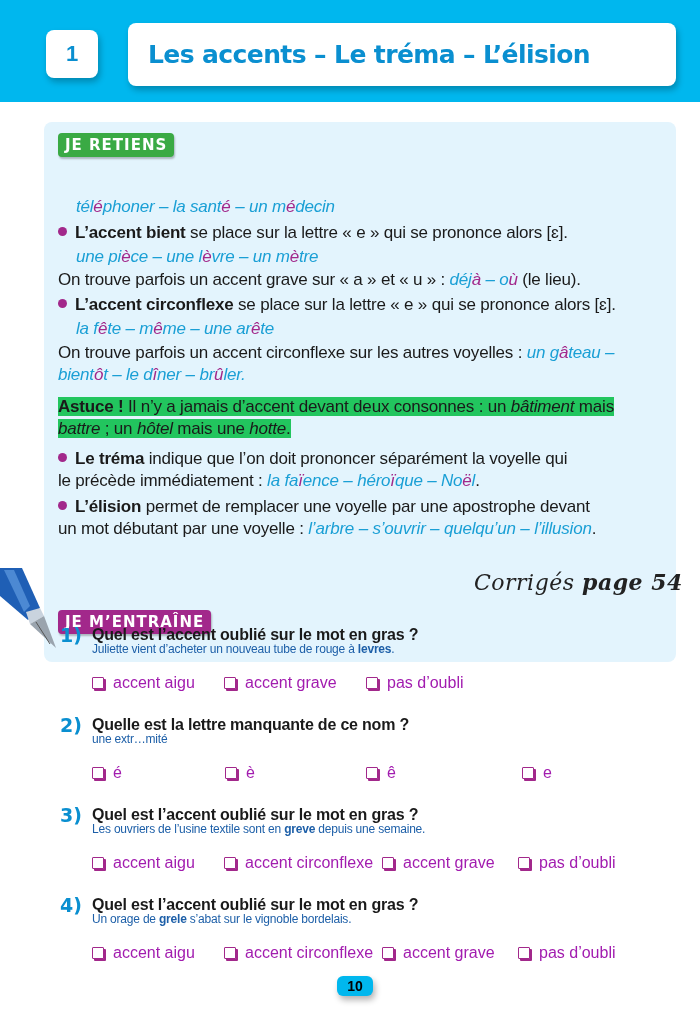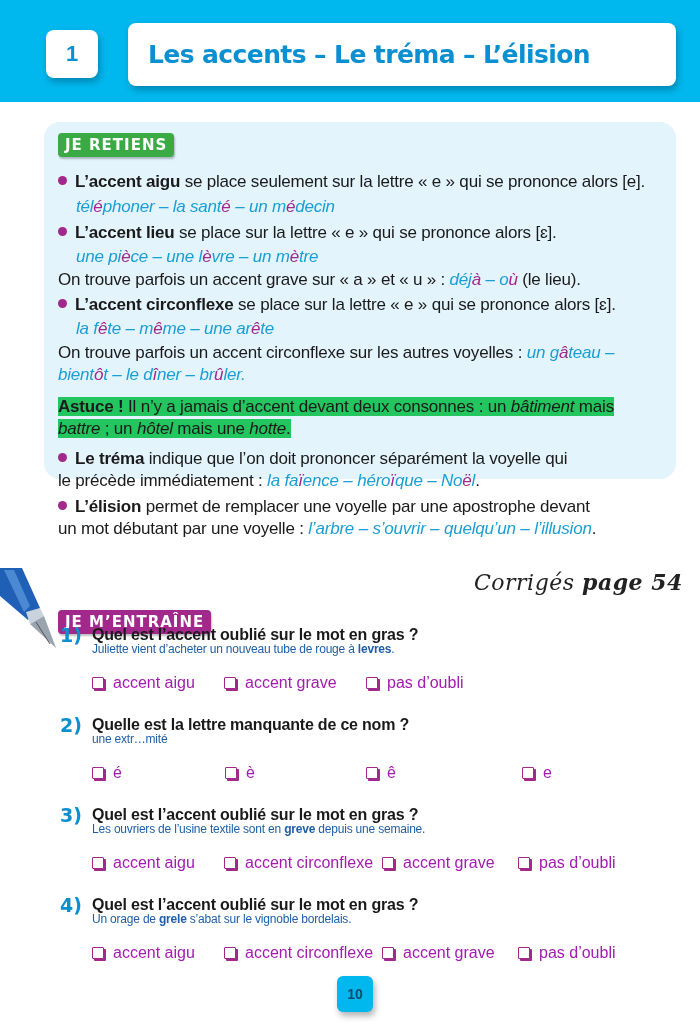--- a/index.html
+++ b/index.html
@@ -19,22 +19,22 @@
   .title-box {
     position: absolute; left: 128px; top: 23px; width: 548px; height: 63px; background: #fff;
     border-radius: 8px; box-shadow: 2px 4px 6px rgba(0,0,0,0.25);
     display: flex; align-items: center;
   }
   .title-box h1 {
     margin: 0 0 0 20px; font-size: 25px; color: #0a8fd0; font-weight: bold;
     font-family: "DejaVu Sans", sans-serif; letter-spacing: -0.6px;
   }
   .retiens-box {
-    position: absolute; left: 44px; top: 122px; width: 632px; height: 357px;
-    background: #e3f4fd; border-radius: 16px; text-decoration: underline;
+    position: absolute; left: 44px; top: 122px; width: 632px; height: 540px;
+    background: #e3f4fd; border-radius: 8px; text-decoration: underline;
   }
   .tag {
     position: absolute; color: #fff; font-weight: bold; font-size: 15px; letter-spacing: 1px;
     padding: 3px 7px 3px 7px; border-radius: 4px; box-shadow: 1px 2px 2px rgba(0,0,0,0.25);
     font-family: "DejaVu Sans", sans-serif;
   }
   .tag-green { left: 14px; top: 11px; background: #3aaa44; }
   .tag-purple { left: 58px; top: 570px; background: #a2288b; margin-top: 40px; }
   .r-line {
     position: absolute; left: 14px; font-size: 17px; line-height: 22px; white-space: nowrap;
@@ -76,48 +76,45 @@
   .q-options { position: absolute; left: 32px; top: 50px; height: 22px; width: 560px; }
   .opt {
     position: absolute; top: 0; font-size: 16px; white-space: nowrap; display: flex; align-items: center;
     color: #a21caf; cursor: pointer;
   }
   .box {
     display: inline-block; width: 10px; height: 10px; border: 1.5px solid #a2288b; border-radius: 1px;
     margin-right: 9px; box-shadow: 2px 2px 0 #a2288b; background: #fff;
   }
   .page-num {
-    position: absolute; left: 337px; top: 976px; width: 36px; height: 36px; background: #00b7ee;
-    border-radius: 6px; color: #0c4a6e; font-weight: bold; font-size: 14px;
+    position: absolute; left: 337px; top: 976px; width: 36px; height: 20px; background: #00b7ee;
+    border-radius: 6px; color: #000000; font-weight: bold; font-size: 14px;
     display: flex; align-items: center; justify-content: center;
     box-shadow: 2px 4px 6px rgba(0,0,0,0.3);
   }
 </style>
 </head>
 <body>
 
 <div class="header-band">
   <div class="chapter-num">1</div>
   <div class="title-box">
     <h1>Les accents – Le tréma – L’élision</h1>
   </div>
 </div>
 
 <div class="retiens-box">
   <div class="tag tag-green">JE RETIENS</div>
 
-  <div class="r-line" style="top:49px">
-    <span class="bullet"></span><span class="b">L’accent aigu</span><span> se place seulement sur la lettre « e » qui se prononce alors [e].</span>
-  </div>
   <div class="r-line ind" style="top:74px">
     <span class="ex">tél</span><span class="acc">é</span><span class="ex">phoner – la sant</span><span class="acc">é</span><span class="ex"> – un m</span><span class="acc">é</span><span class="ex">decin</span>
   </div>
 
   <div class="r-line" style="top:100px">
-    <span class="bullet"></span><span class="b">L’accent lieu</span><span> se place sur la lettre « e » qui se prononce alors [ɛ].</span>
+    <span class="bullet"></span><span class="b">L’accent bient</span><span> se place sur la lettre « e » qui se prononce alors [ɛ].</span>
   </div>
   <div class="r-line ind" style="top:124px">
     <span class="ex">une pi</span><span class="acc">è</span><span class="ex">ce – une l</span><span class="acc">è</span><span class="ex">vre – un m</span><span class="acc">è</span><span class="ex">tre</span>
   </div>
 
   <div class="r-line" style="top:147px">
     <span>On trouve parfois un accent grave sur « a » et « u » : </span><span class="ex">déj</span><span class="acc">à</span><span class="ex"> – </span><span class="ex">o</span><span class="acc">ù</span><span> (le lieu).</span>
   </div>
 
   <div class="r-line" style="top:172px">

